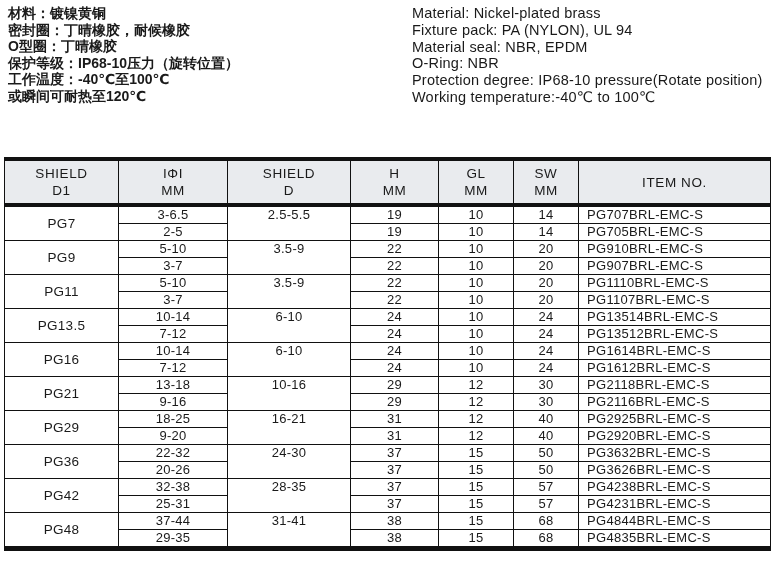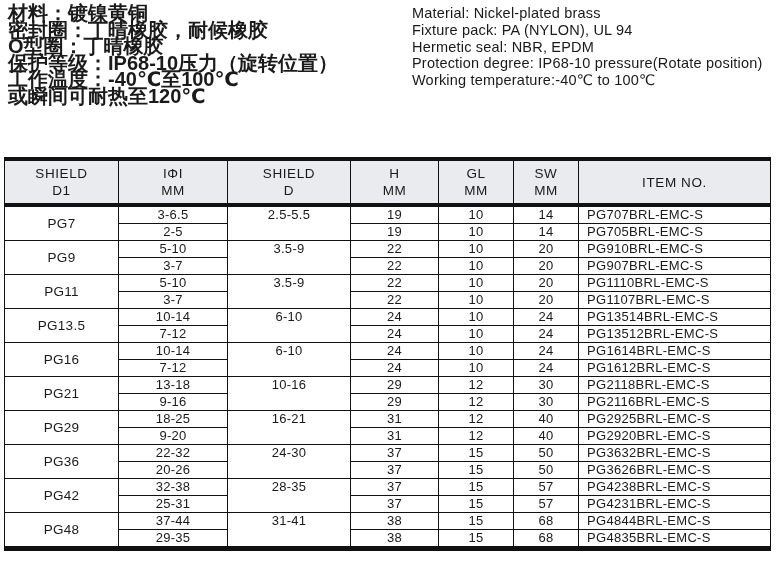--- a/index.html
+++ b/index.html
@@ -16,21 +16,21 @@
     width: 778px;
     height: 570px;
     position: relative;
   }
   .specs {
     display: flex;
     padding: 5px 0 0 8px;
   }
   .specs-zh {
     width: 358px;
-    font-size: 20px;
+    font-size: 14px;
     line-height: 16.6px;
     font-weight: bold;
   }
   .specs-en {
     font-size: 14.5px;
     line-height: 16.8px;
     letter-spacing: 0.2px;
     margin-left: 46px;
   }
   .spec-line { white-space: nowrap; }
@@ -93,21 +93,22 @@
         <div class="spec-line">材料：镀镍黄铜</div>
         <div class="spec-line">密封圈：丁晴橡胶，耐候橡胶</div>
         <div class="spec-line">O型圈：丁晴橡胶</div>
         <div class="spec-line">保护等级：IP68-10压力（旋转位置）</div>
         <div class="spec-line">工作温度：-40℃至100℃</div>
         <div class="spec-line">或瞬间可耐热至120℃</div>
       </div>
     <div class="specs-en" id="specs-en">
         <div class="spec-line">Material: Nickel-plated brass</div>
         <div class="spec-line">Fixture pack: PA (NYLON), UL 94</div>
-        <div class="spec-line">Hermetic seal: NBR, EPDM</div>
+        <div class="spec-line">Material seal: NBR, EPDM</div>
+        <div class="spec-line">O-Ring: NBR</div>
         <div class="spec-line">Protection degree: IP68-10 pressure(Rotate position)</div>
         <div class="spec-line">Working temperature:-40℃ to 100℃</div>
       </div>
   </div>
 
   <table class="spec-table">
     <colgroup>
       <col style="width:114px">
       <col style="width:109px">
       <col style="width:123px">

